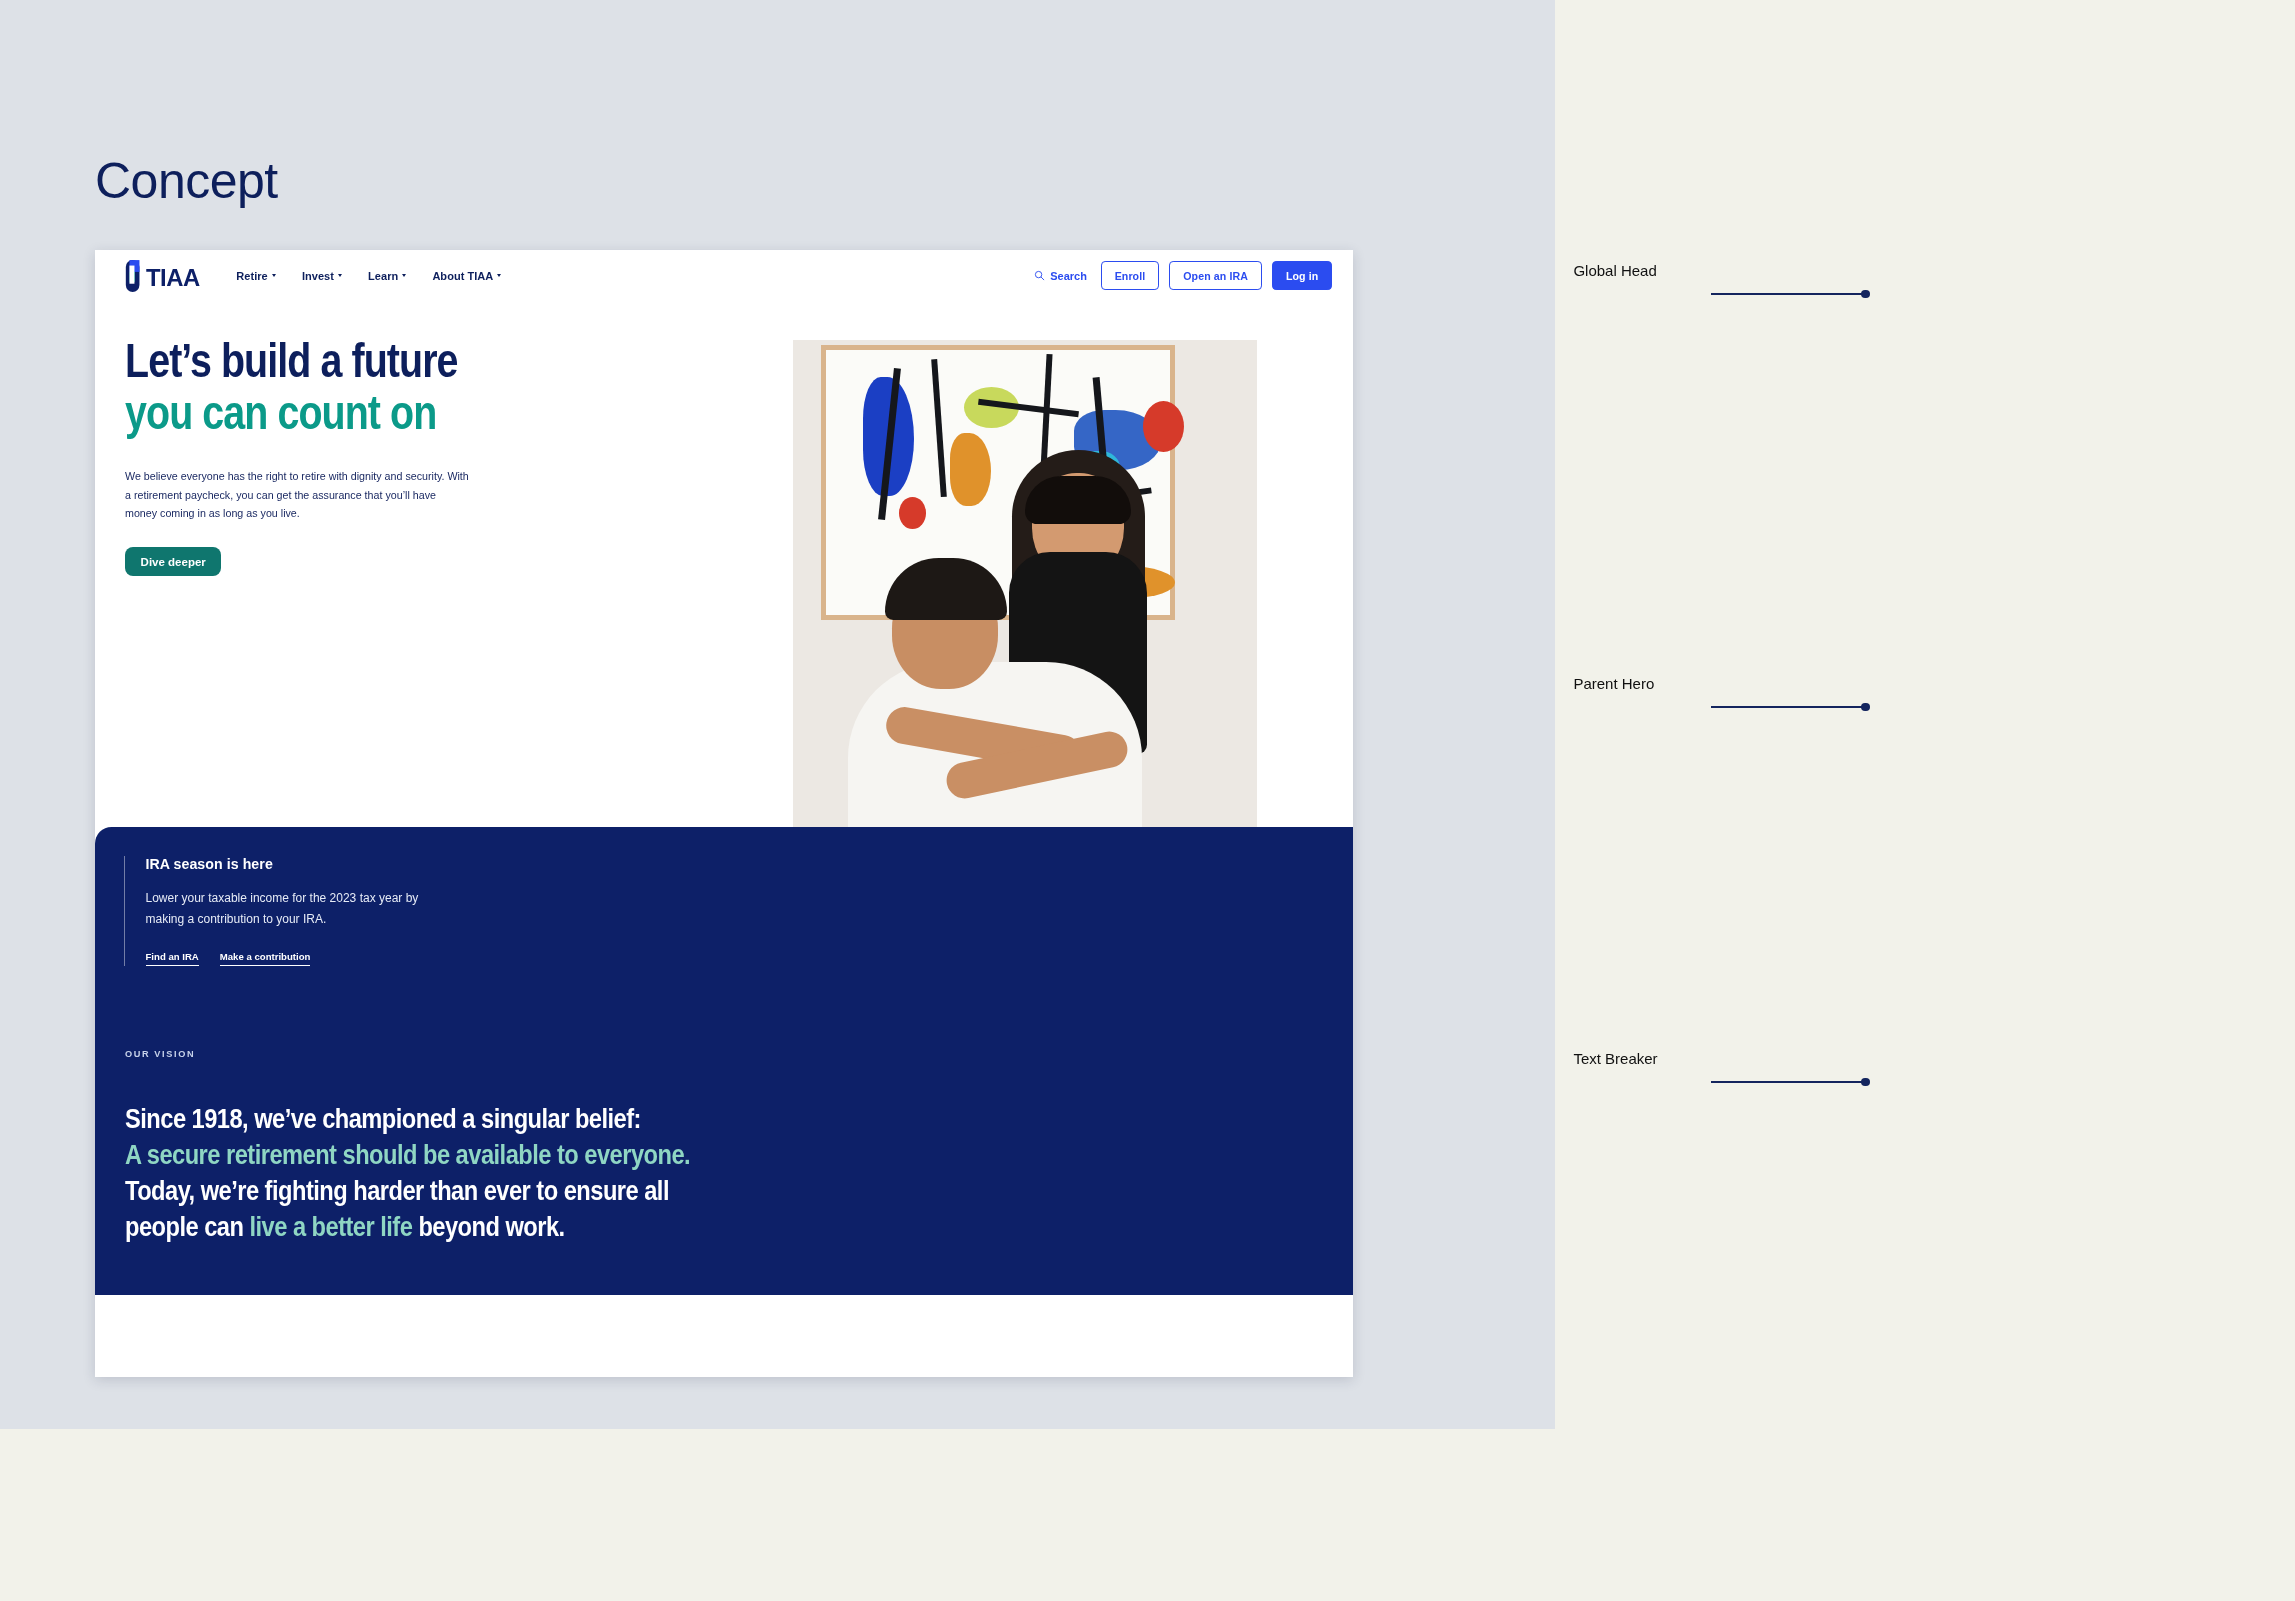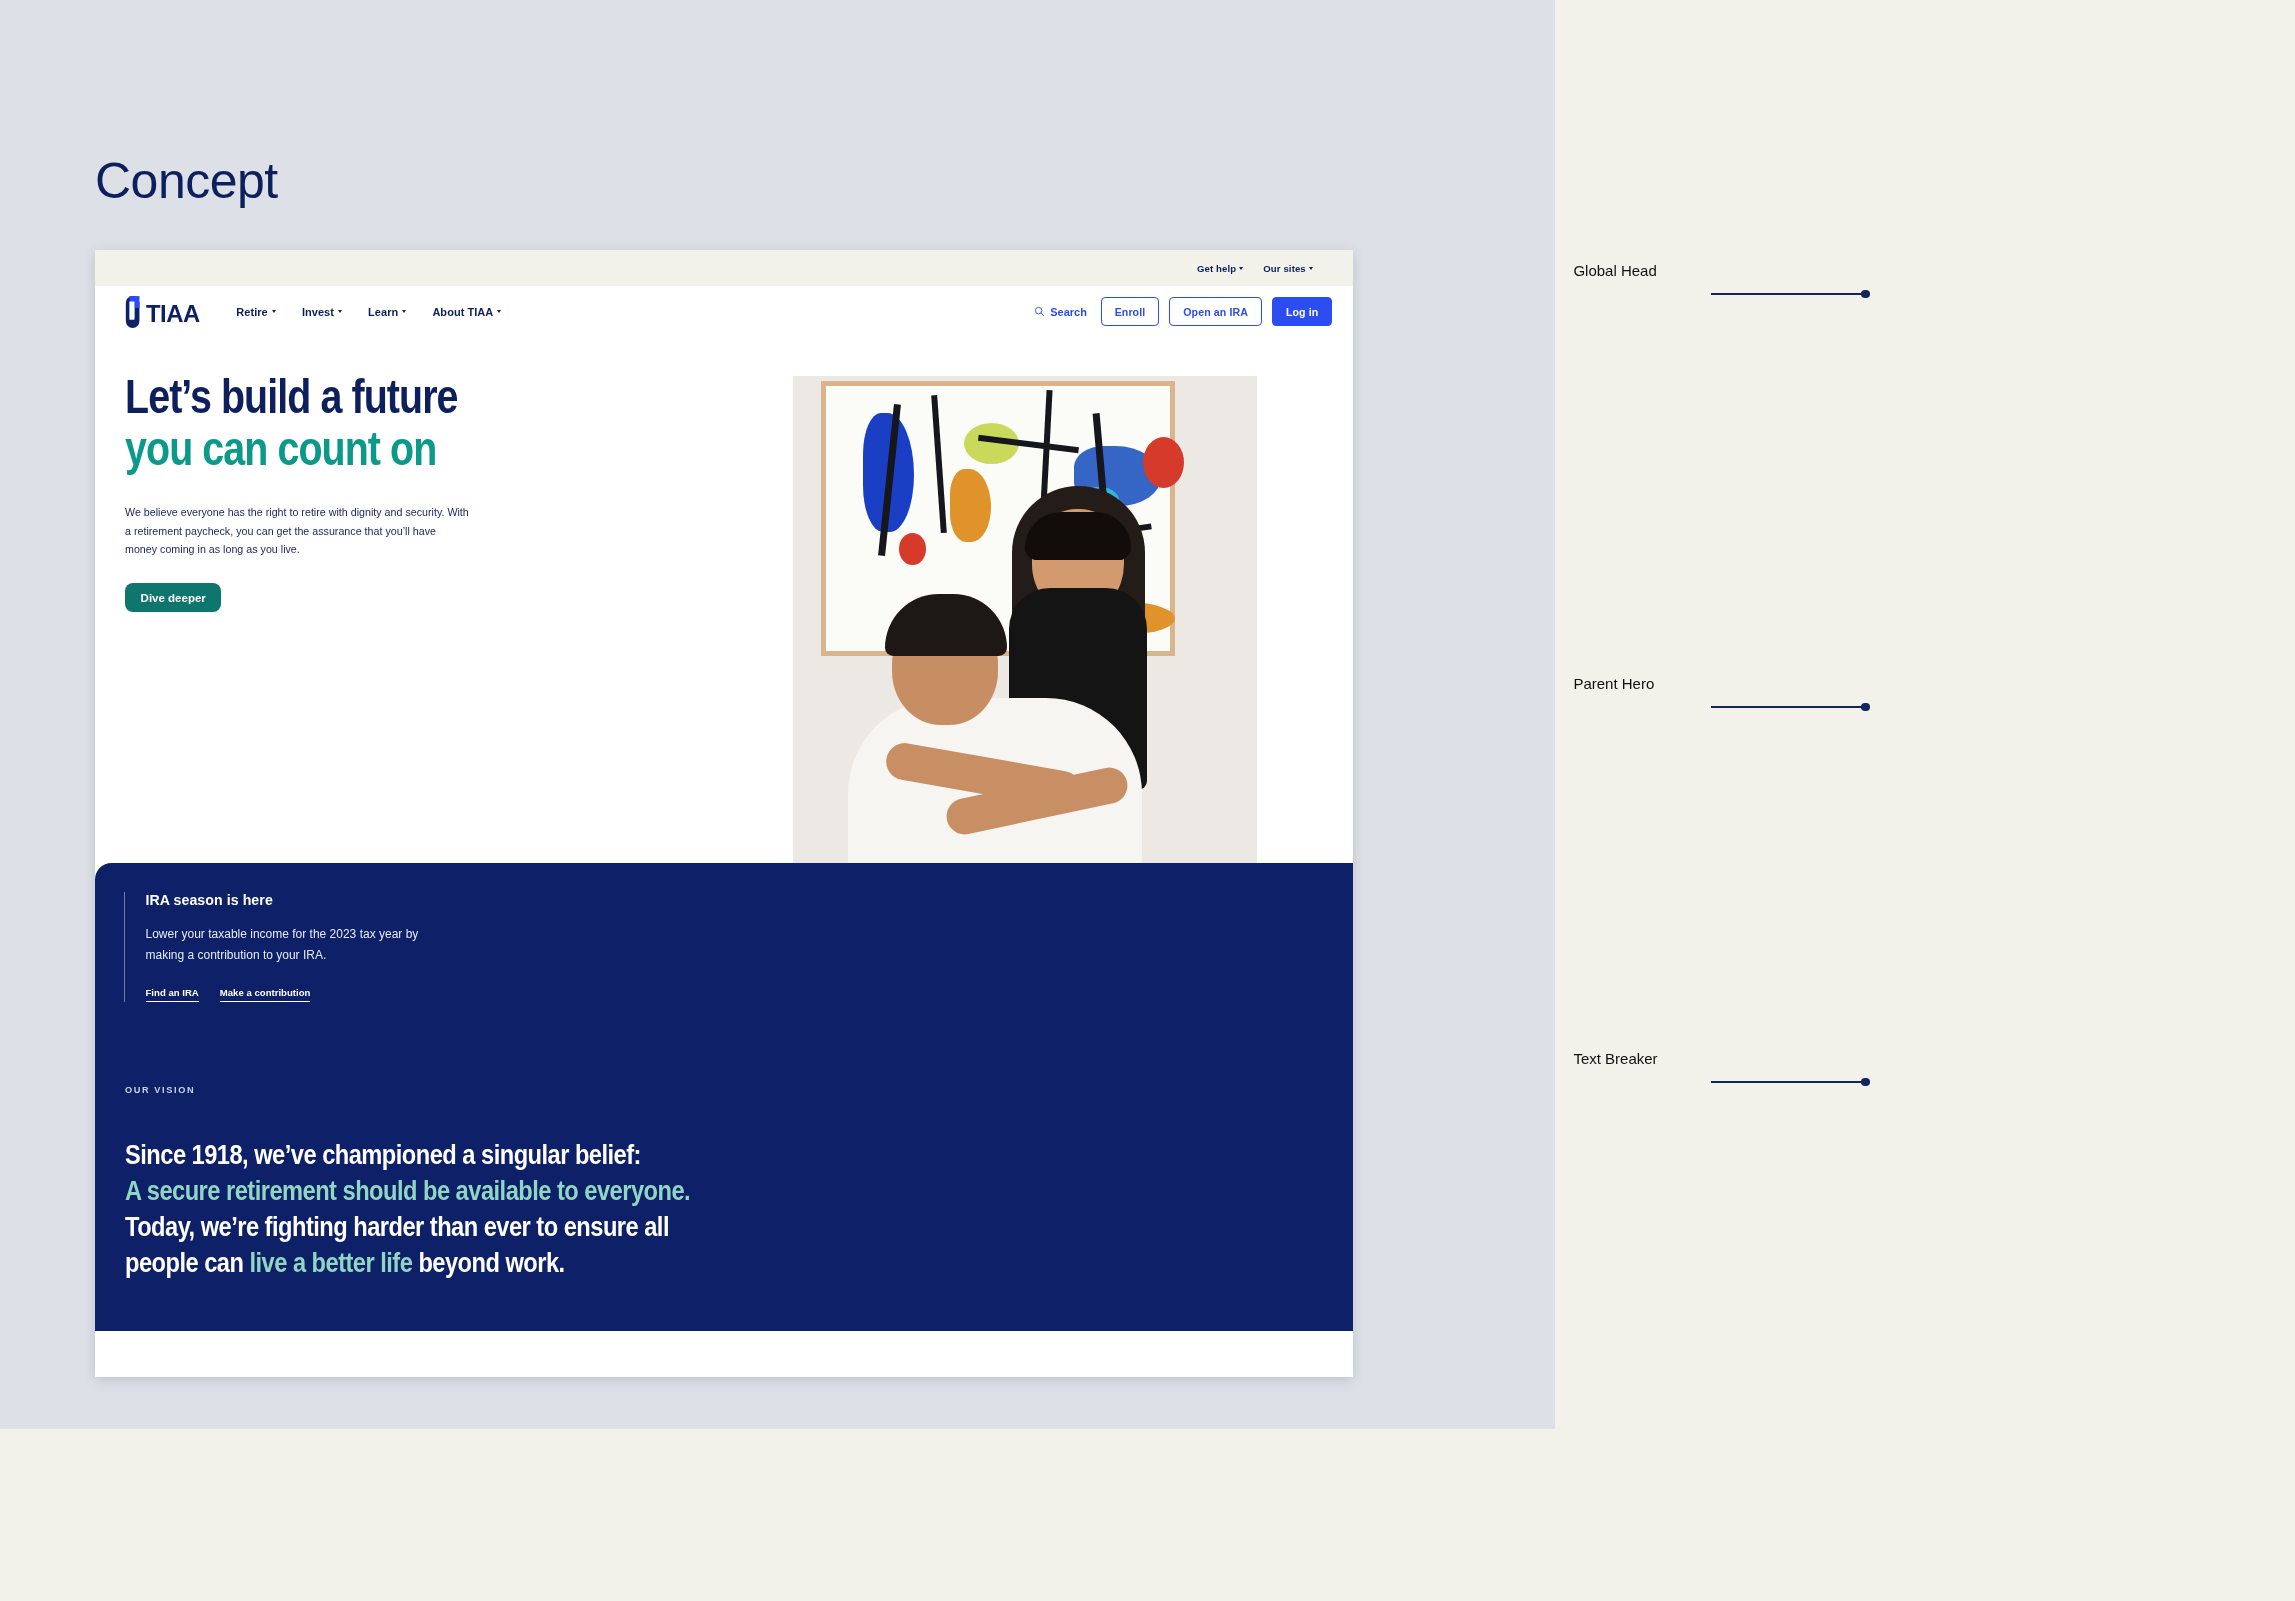--- a/index.html
+++ b/index.html
@@ -230,30 +230,20 @@
 <body>
 
 <div class="stage">
 
   <div class="panel-left">
 
     <div class="panel-title left">Concept</div>
 
     <div class="mock left">
 
-      <div class="utility">
-        <span class="utility-link">
-          <span>Get help</span>
-          <span class="caret"></span>
-        </span>
-        <span class="utility-link">
-          <span>Our sites</span>
-          <span class="caret"></span>
-        </span>
-      </div>
 
       <div class="nav">
         <span class="logo">
           <svg width="20" height="34" viewBox="0 0 44 74">
             <rect x="4" y="2" width="30" height="70" rx="15" fill="#0d2068"></rect>
             <rect x="12" y="2" width="22" height="26" fill="#2b4cf0"></rect>
             <rect x="12" y="28" width="12" height="22" fill="#0b9a89"></rect>
             <rect x="12" y="14" width="11" height="40" fill="#ffffff"></rect>
           </svg>
           <svg width="65" height="28.5" viewBox="0 0 142 62">

